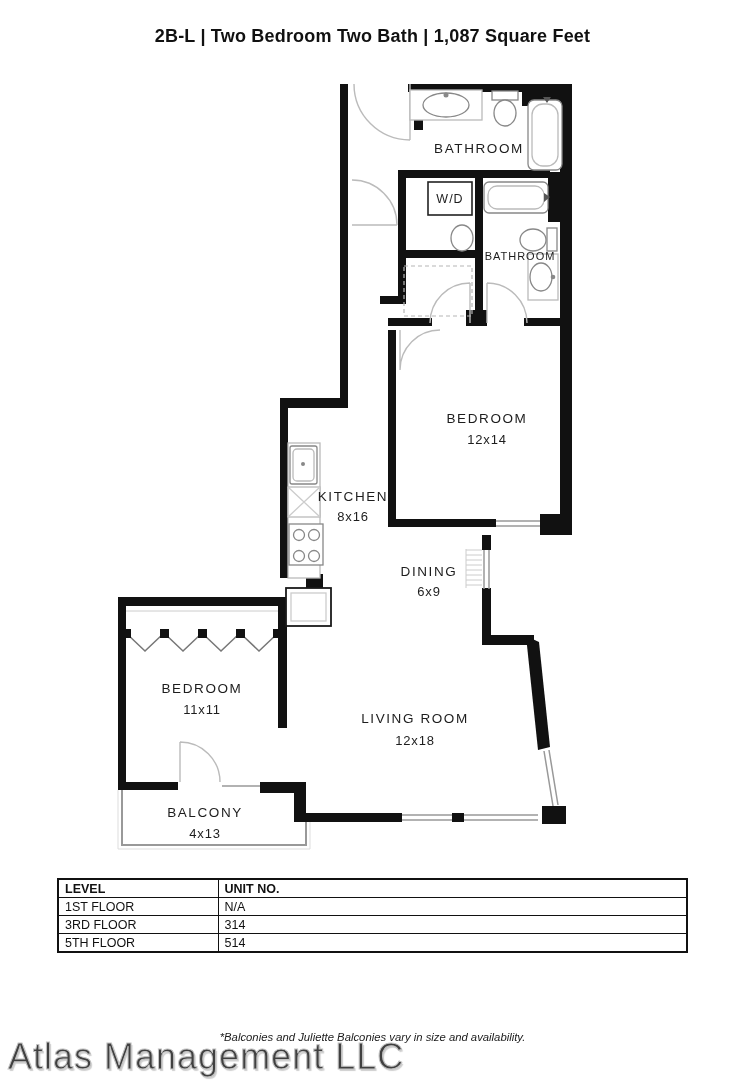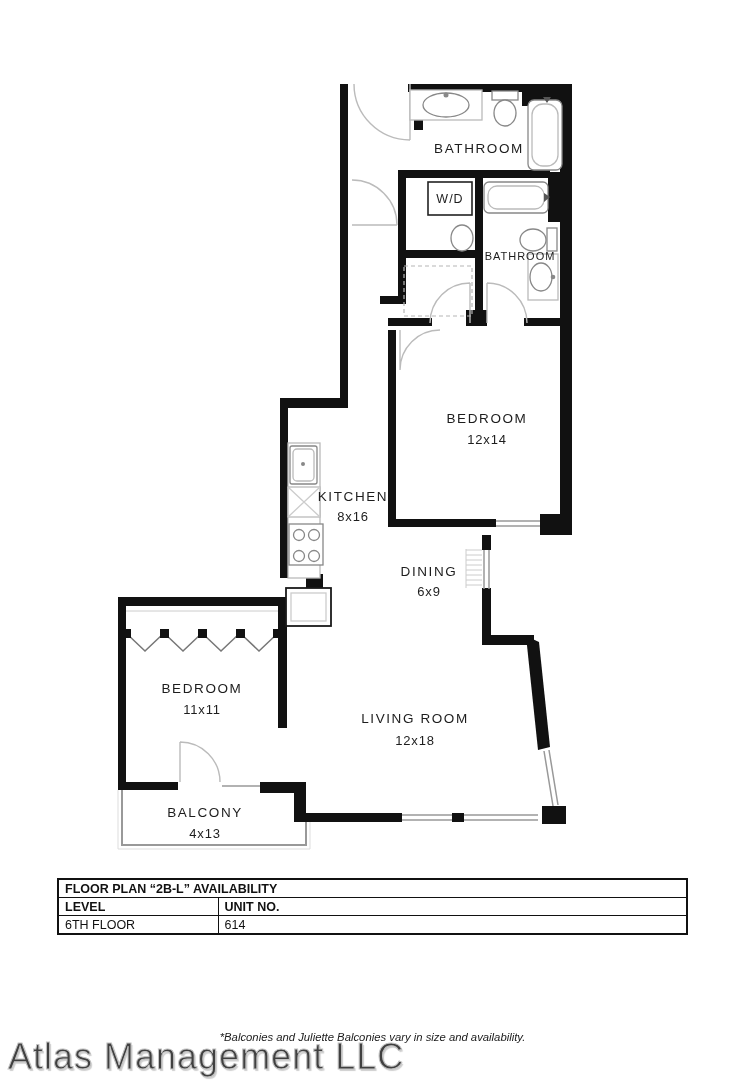--- a/index.html
+++ b/index.html
@@ -24,20 +24,21 @@
       font-size:11.3px;font-style:italic;color:#1a1a1a;}
   .company{position:absolute;left:8px;top:1036px;font-size:36px;letter-spacing:1px;
       color:#404040;-webkit-text-stroke:1px #c2c2c2;
       text-shadow:1.5px 1.5px 1px #cfcfcf;}
 </style>
 </head>
 <body>
 
 <div class="page">
 
+  <div class="title">2B-L | Two Bedroom Two Bath | 1,087 Square Feet</div>
 
   <svg class="plan" width="745" height="1080" viewBox="0 0 745 1080">
 
     <g fill="#111">
       <rect x="340" y="84" width="8" height="324"></rect>
       <rect x="408" y="84" width="164" height="8"></rect>
       <rect x="414" y="84" width="9" height="46"></rect>
       <rect x="522" y="84" width="50" height="22"></rect>
       <rect x="560" y="84" width="12" height="436"></rect>
       <rect x="548" y="172" width="16" height="50"></rect>
@@ -167,30 +168,35 @@
       <text class="room-dims" x="205" y="838">4x13</text>
     </g>
   </svg>
 
   <table class="avail">
     <colgroup>
         <col class="c1">
         <col>
       </colgroup>
     <tbody>
-        <tr>
-      <td class="t-title" colspan="2">FLOOR PLAN “2B-L” AVAILABILITY</td>
-    </tr>
     <tr>
       <td class="t-head">LEVEL</td>
       <td class="t-head">UNIT NO.</td>
     </tr>
     <tr>
-      <td>6TH FLOOR</td>
-      <td>614</td>
+      <td>1ST FLOOR</td>
+      <td>N/A</td>
+    </tr>
+    <tr>
+      <td>3RD FLOOR</td>
+      <td>314</td>
+    </tr>
+    <tr>
+      <td>5TH FLOOR</td>
+      <td>514</td>
     </tr>
   </tbody>
     </table>
 
   <div class="footnote">*Balconies and Juliette Balconies vary in size and availability.</div>
   <div class="company">Atlas Management LLC</div>
 
 </div>
 
 </body></html>

